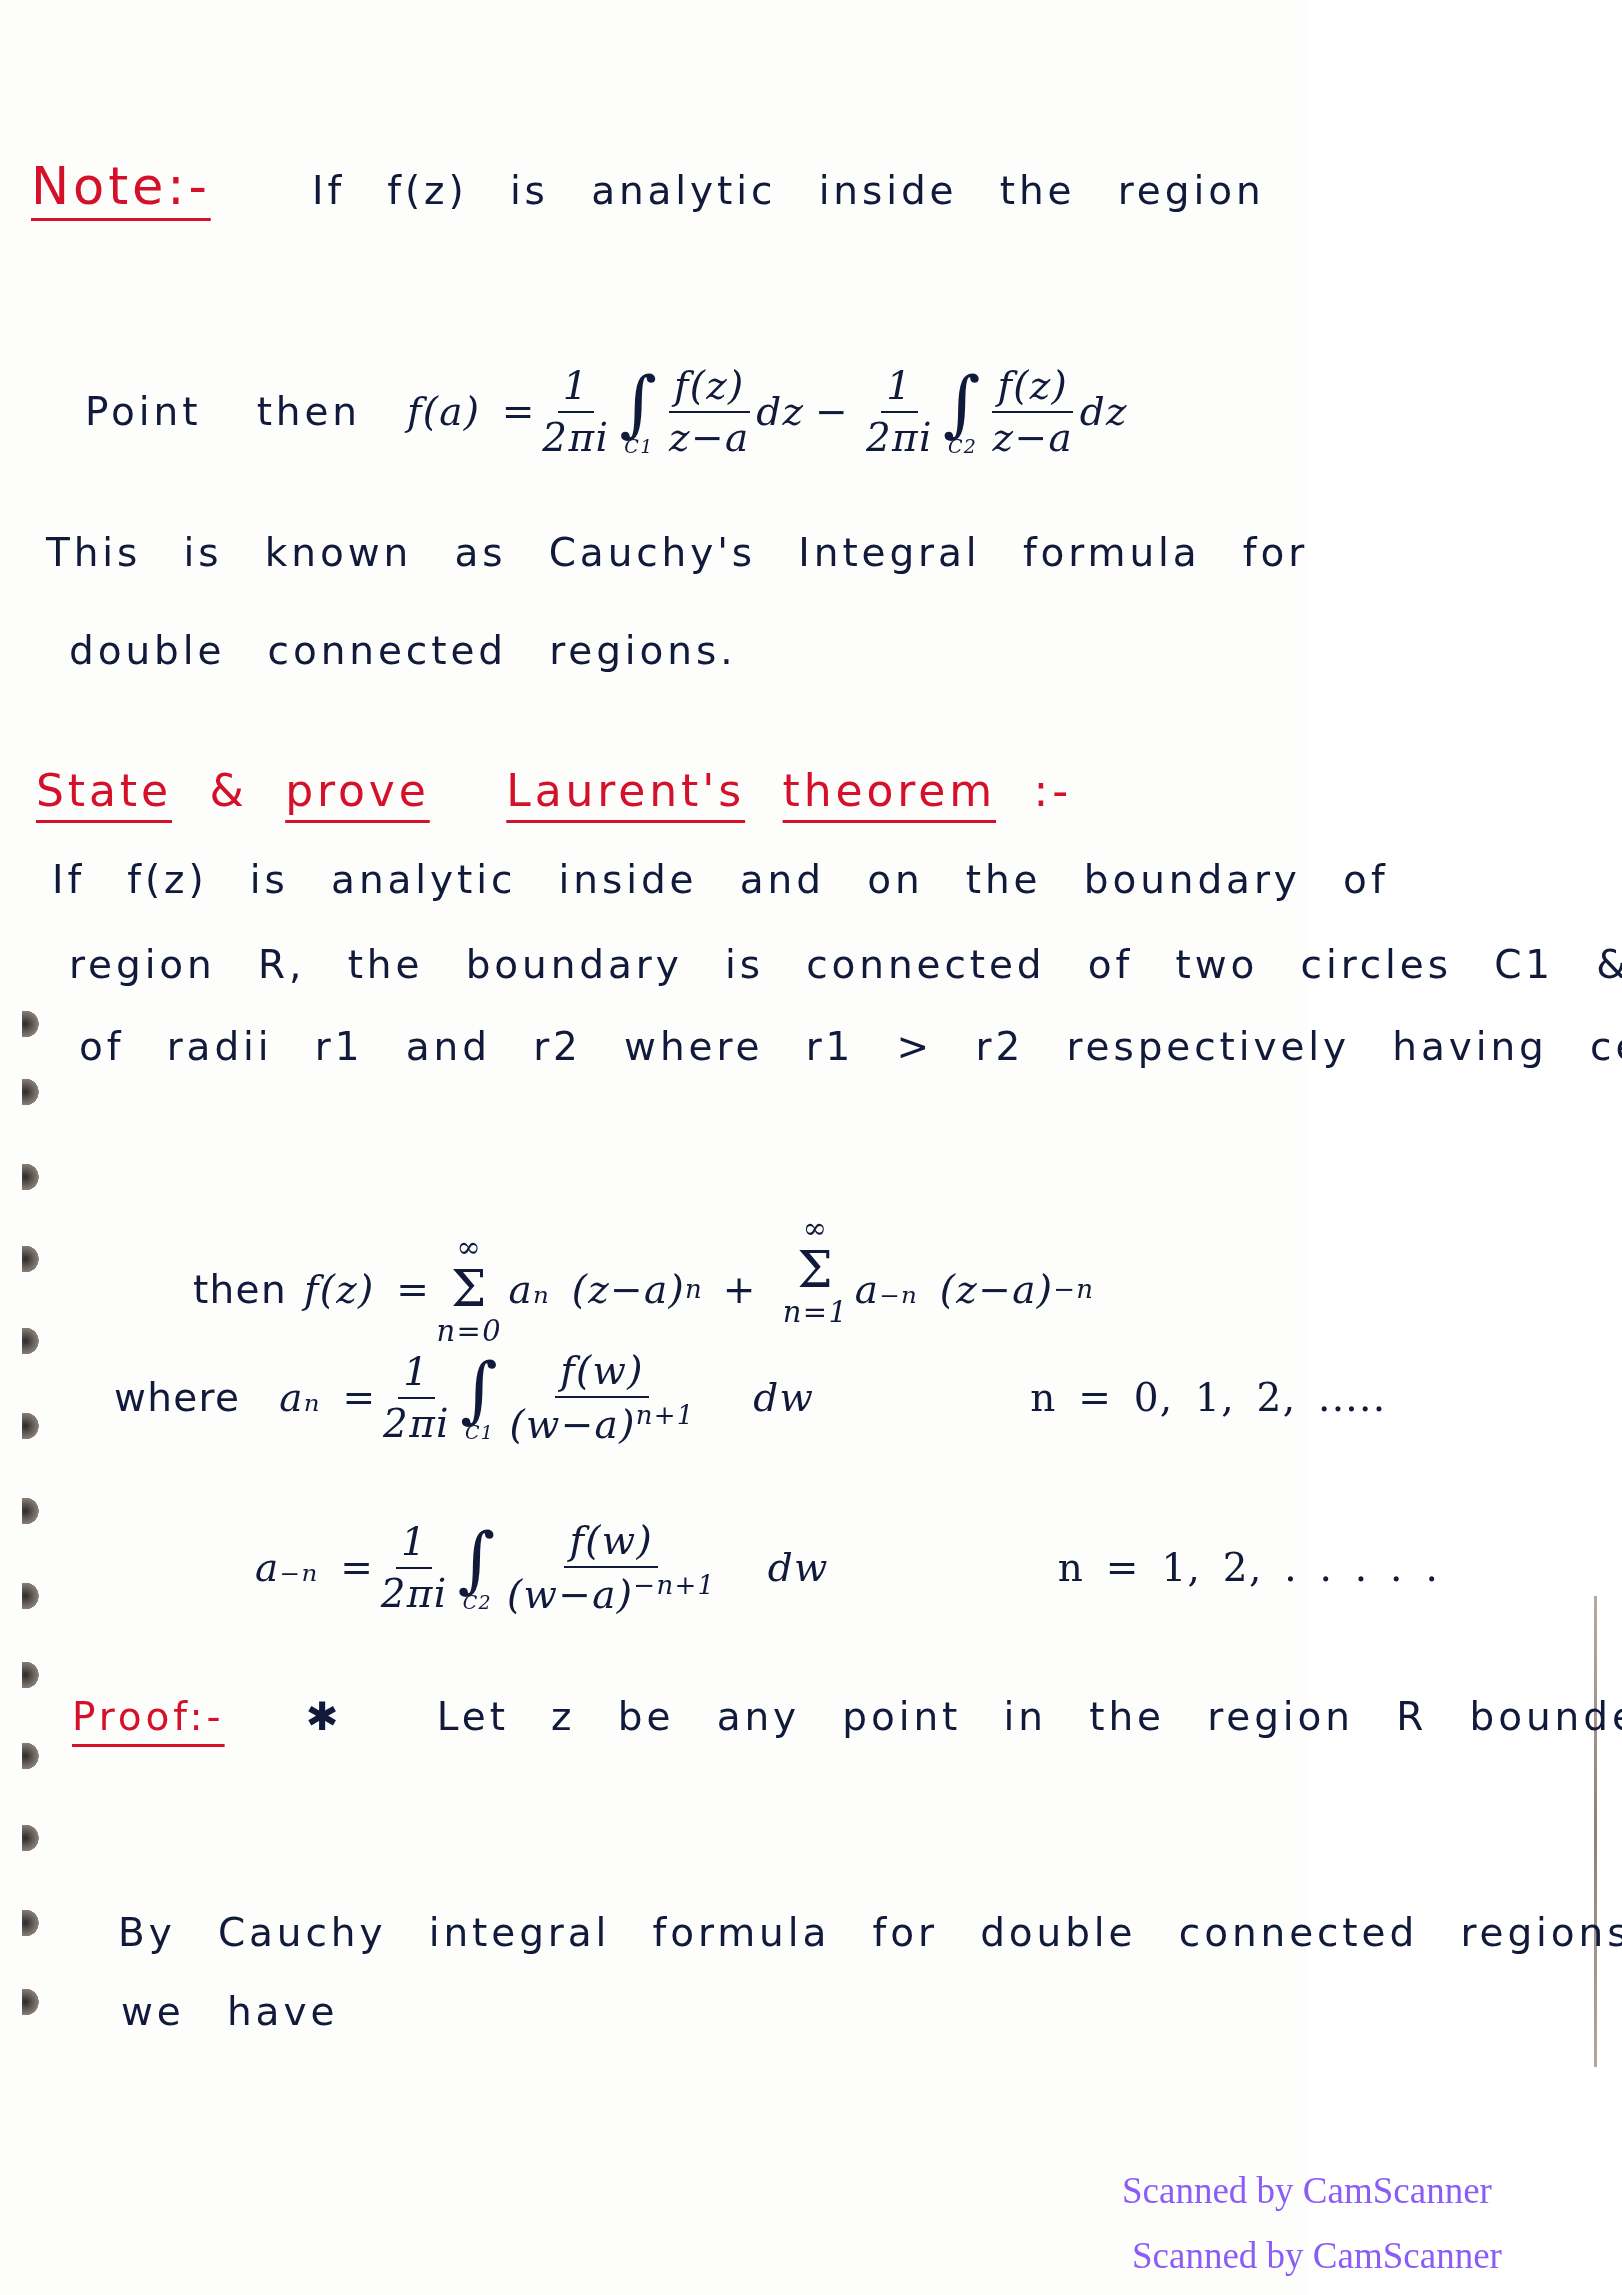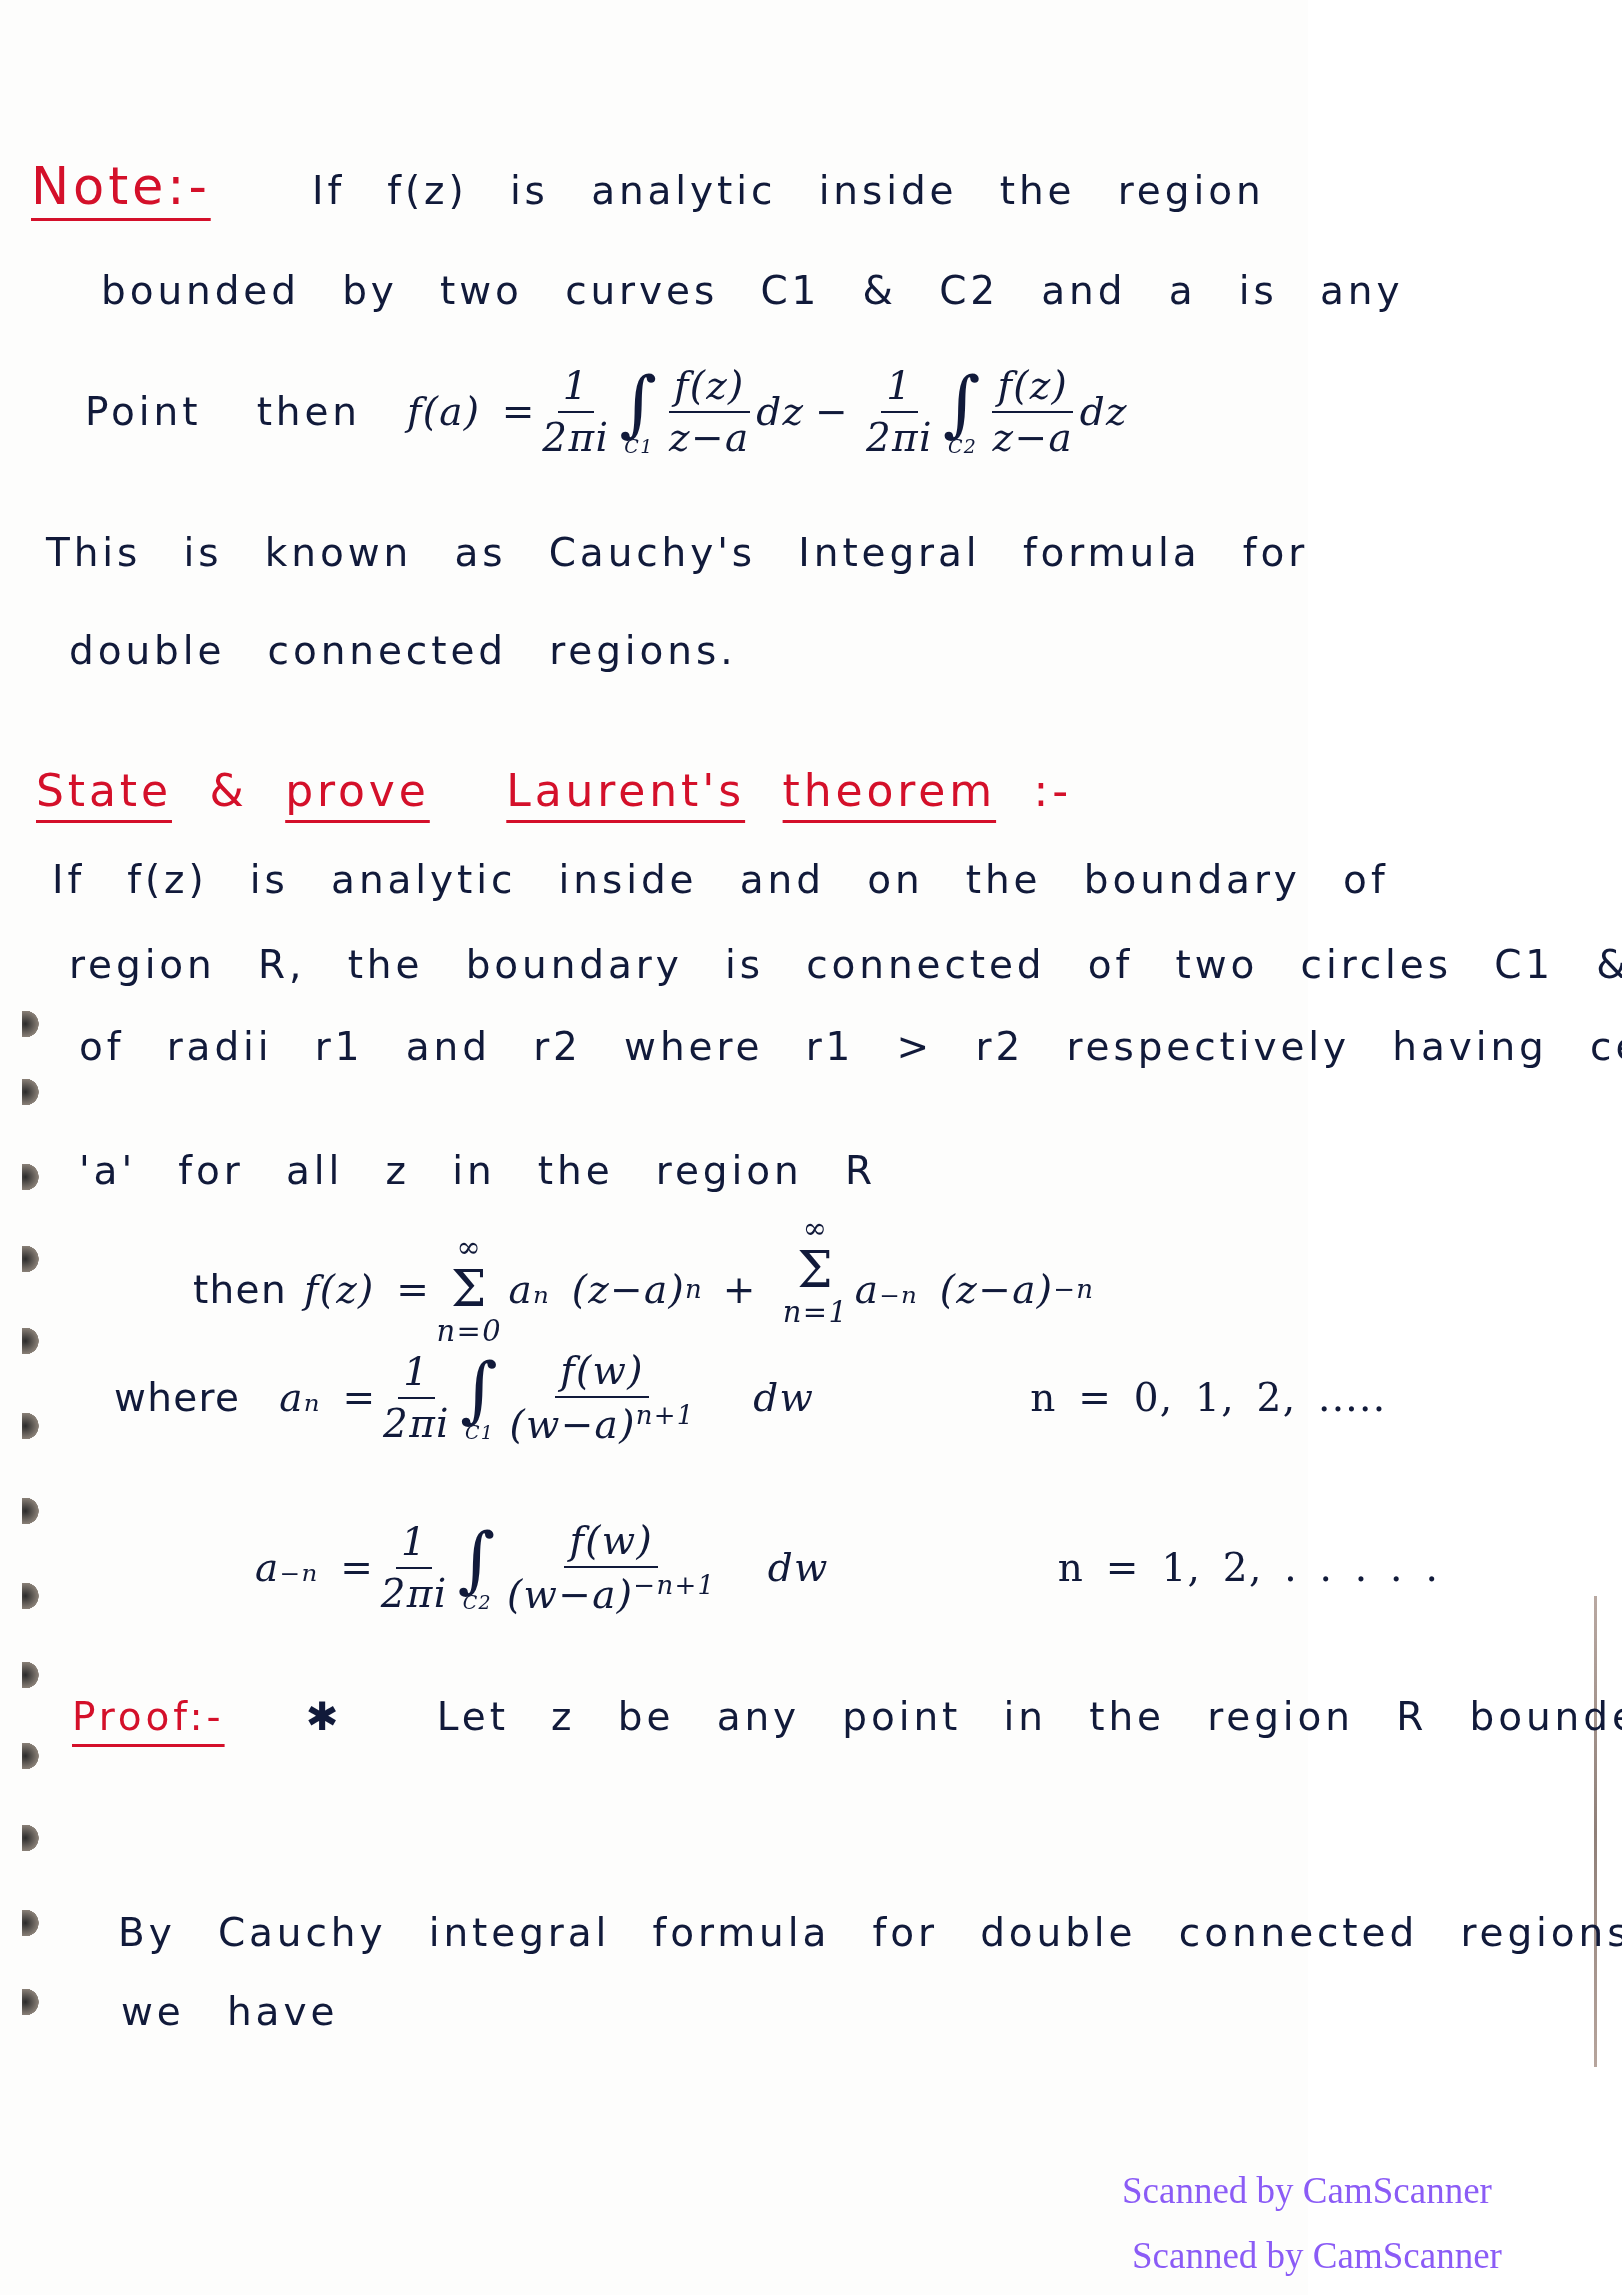--- a/index.html
+++ b/index.html
@@ -49,21 +49,20 @@
   <div class="ring" style="top:1910px"></div>
   <div class="ring" style="top:1989px"></div>
 
   <div class="edge-right"></div>
 
   <div class="ln" style="left:31px; top:157px;">
     <span class="red ul" style="font-size:51px;">Note:-</span>
     <span style="margin-left:59px;">If f(z) is analytic inside the region</span>
   </div>
 
-  <div class="ln" style="left:101px; top:268px;">bounded by two curves C1 &amp; C2 and a is any</div>
 
   <div class="ln math" style="left:85px; top:363px; display:flex; align-items:center;">
     <span style="font-style:normal; font-family:'DejaVu Sans',sans-serif; letter-spacing:3.9px; word-spacing:39px; margin-right:46px;">Point then</span>
     <span>f(a) =</span>
     <span class="frac">
       <span class="num">1</span>
       <span class="den">2πi</span>
     </span>
     <span class="int">
       <span class="sym">∫</span>
@@ -98,21 +97,20 @@
     <span>&amp;</span>
     <span class="ul">prove</span>
     <span style="margin-left:39px;" class="ul">Laurent's</span>
     <span class="ul">theorem</span>
     <span>:-</span>
   </div>
 
   <div class="ln" style="left:52px; top:857px;">If f(z) is analytic inside and on the boundary of</div>
   <div class="ln" style="left:69px; top:942px;">region R, the boundary is connected of two circles C1 &amp; C2</div>
   <div class="ln" style="left:79px; top:1024px;">of radii r1 and r2   where r1 &gt; r2 respectively having centre</div>
-  <div class="ln" style="left:79px; top:1148px;">'a' for all z   in the region R</div>
 
   <div class="ln math" style="left:193px; top:1230px; display:flex; align-items:center;">
     <span style="font-style:normal; font-family:'DejaVu Sans',sans-serif; margin-right:17px;">then</span>
     <span>f(z) =</span>
     <span class="sum">
       <span class="top">∞</span>
       <span class="sym">Σ</span>
       <span class="bot">n=0</span>
     </span>
     <span>aₙ (z−a)</span>

